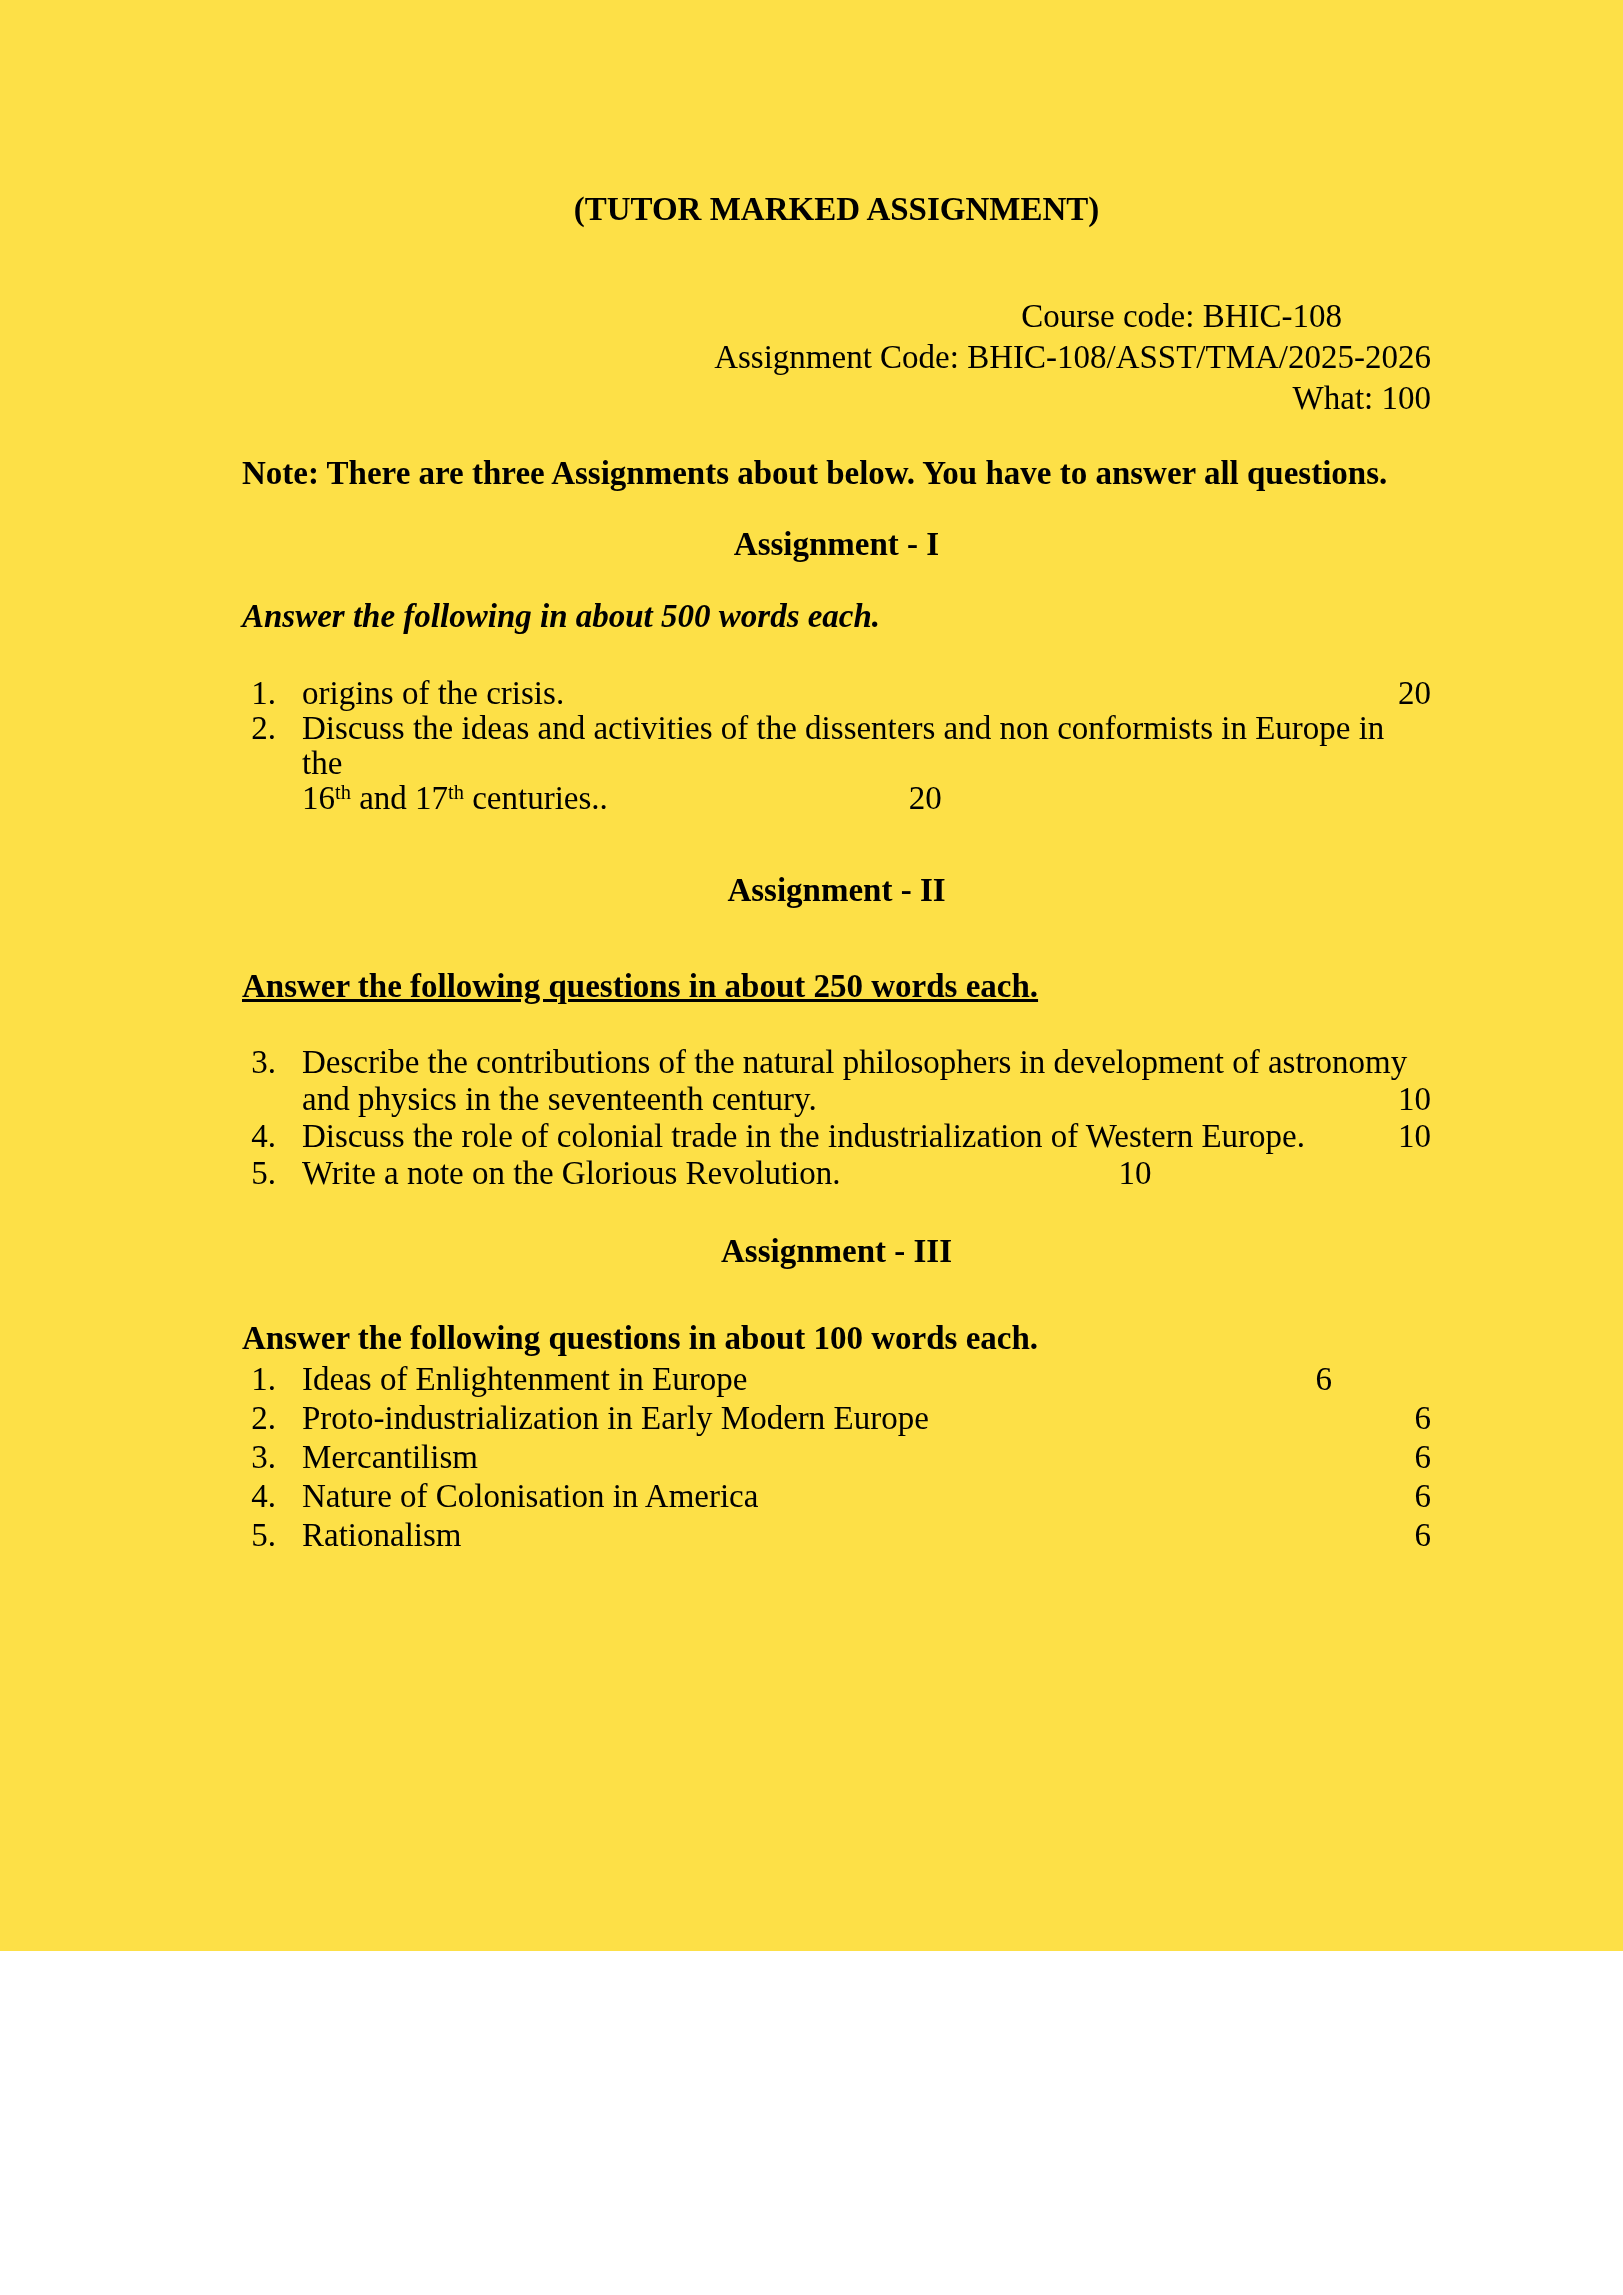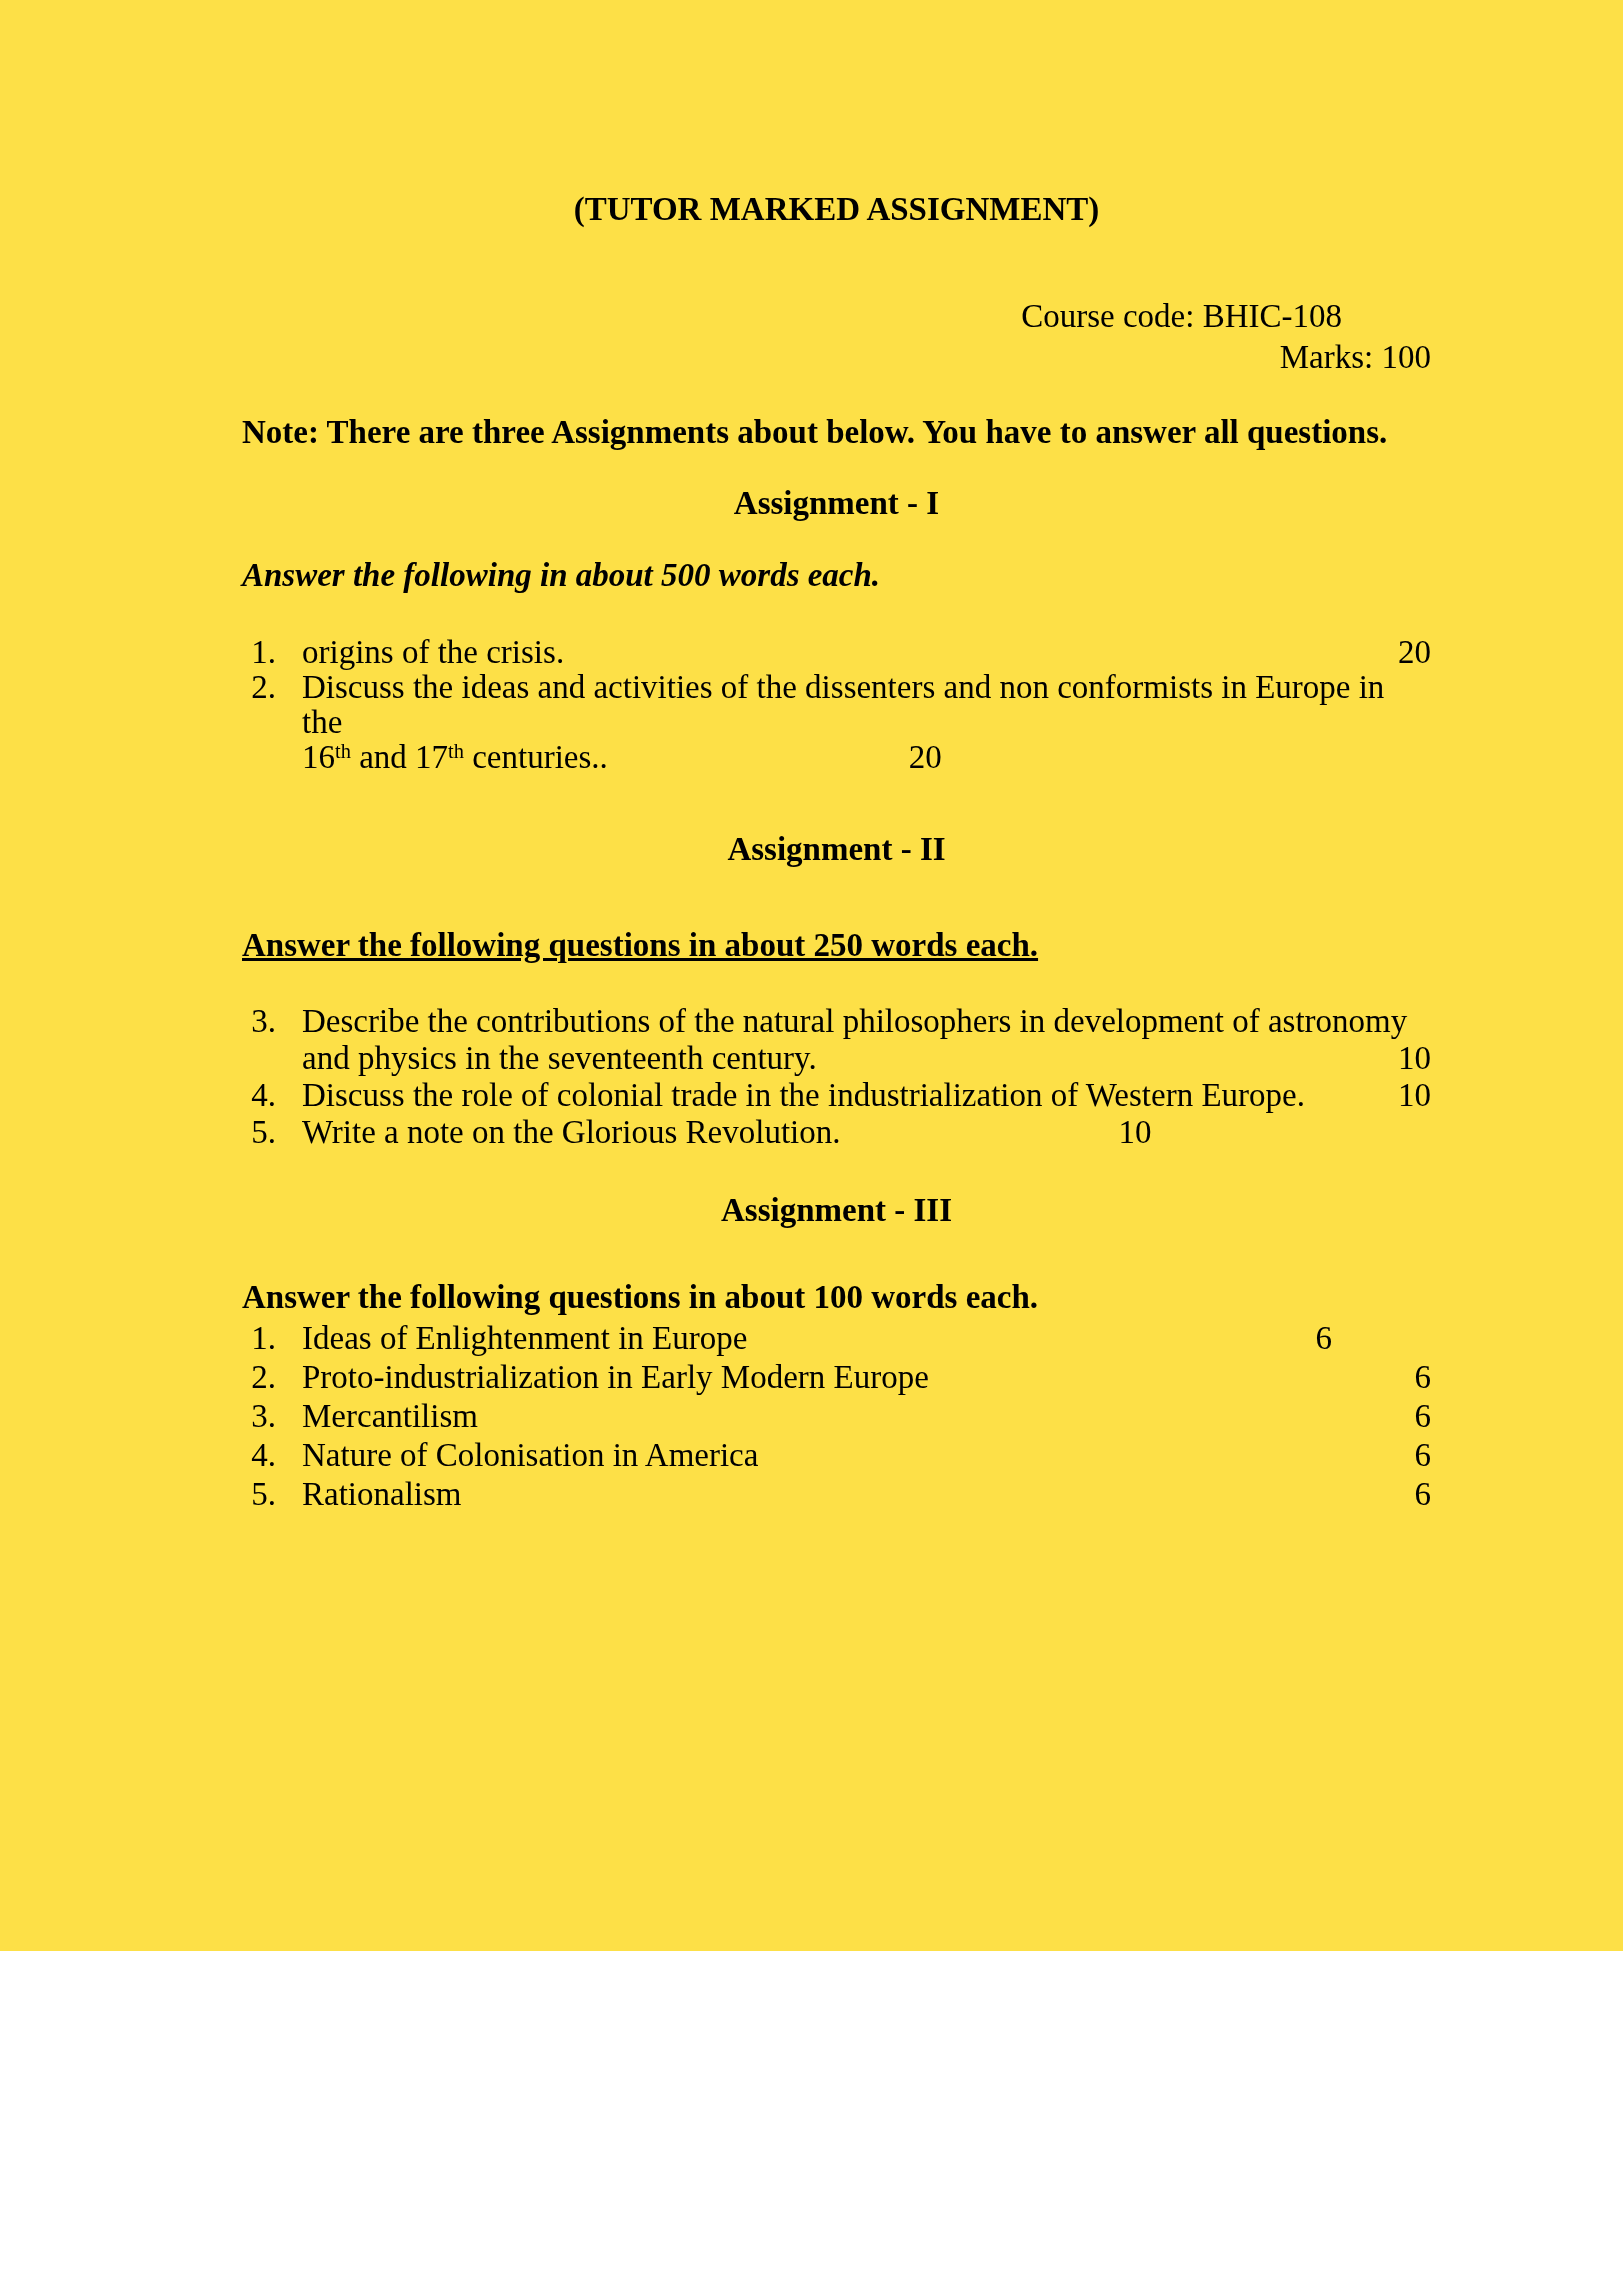--- a/index.html
+++ b/index.html
@@ -103,21 +103,22 @@
 </head>
 <body>
 
 <div class="page">
   <div class="content">
 
     <div class="doc-title">(TUTOR MARKED ASSIGNMENT)</div>
 
     <div class="codes">
       <div class="course-line">Course code: BHIC-108</div>
-      <div>Marks: 100</div>
+      <div>Assignment Code: BHIC-108/ASST/TMA/2025-2026</div>
+      <div>What: 100</div>
     </div>
 
     <div class="note">Note: There are three Assignments about below. You have to answer all questions.</div>
 
     <div class="section-heading h-assign1">Assignment - I</div>
     <div class="instruction ans1">Answer the following in about 500 words each.</div>
 
     <div class="qlist list1">
       <div class="qitem">
         <span class="qnum">1.</span>

